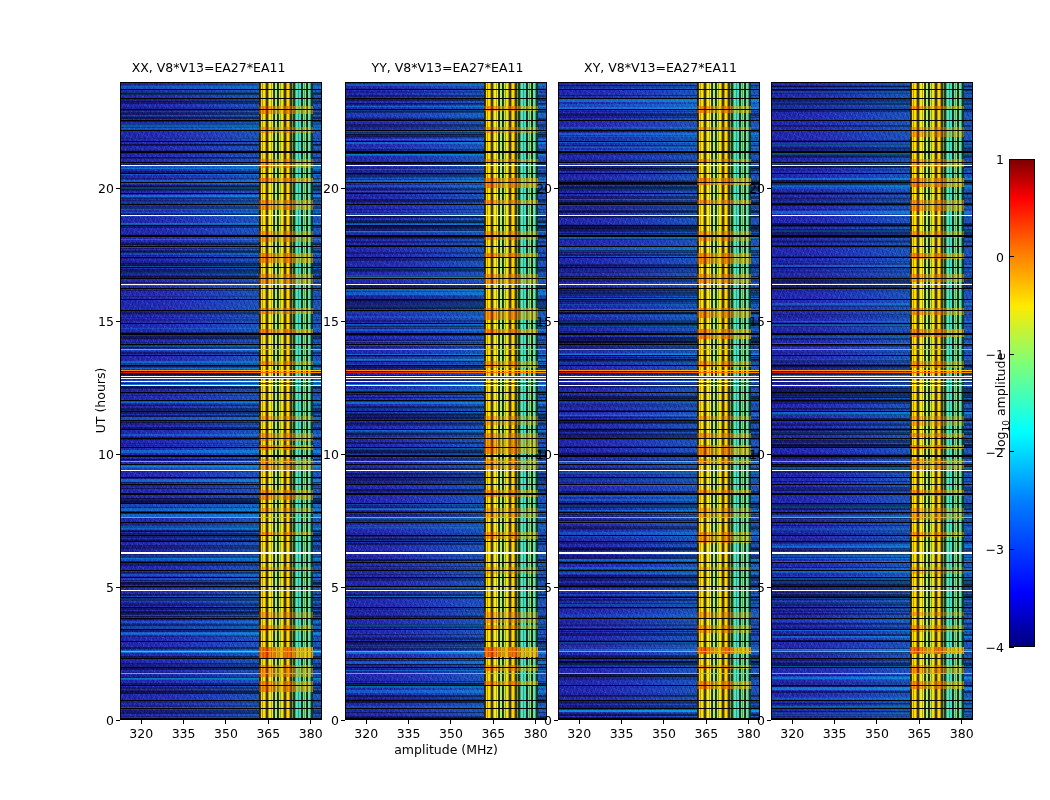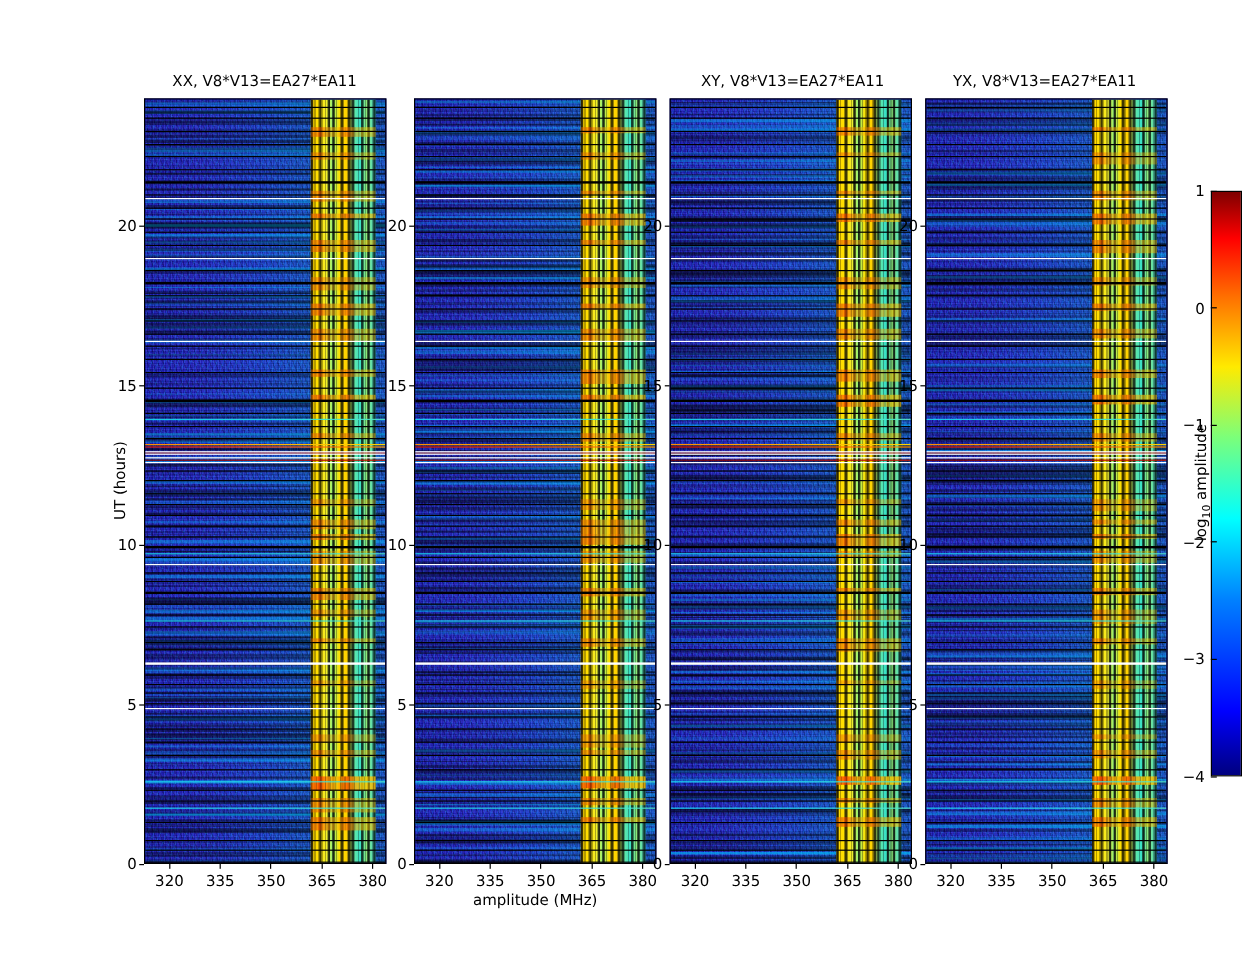--- a/index.html
+++ b/index.html
@@ -150,23 +150,23 @@
     white-space: nowrap;
   }
   #colorbar-label sub { font-size: 9px; }
 </style>
 </head>
 <body>
 
 <div id="figure">
 
 
-  <div class="panel-title" style="left:108px;width:225px;">XX, V8*V13=EA27*EA11</div>
+  <div class="panel-title" style="left:96px;width:225px;">XX, V8*V13=EA27*EA11</div>
+  <div class="panel-title" style="left:335px;width:225px;">YY, V8*V13=EA27*EA11</div>
   <div class="panel-title" style="left:548px;width:225px;">XY, V8*V13=EA27*EA11</div>
-  <div class="panel-title" style="left:758px;width:225px;">YX, V8*V13=EA27*EA11</div>
 
   <div class="panel" id="panel-0" style="left:120px;width:202px;">
       <div class="wf-layer noise-base"></div>
       <div class="wf-layer noise-speckle"></div>
       <div class="hline" style="top: 45.1049%; height: 0.240734%; background: rgba(0, 200, 255, 0.325);"></div>
       <div class="hline" style="top: 65.7155%; height: 0.432257%; background: rgba(0, 0, 0, 0.365);"></div>
       <div class="hline" style="top: 60.2102%; height: 0.321826%; background: rgba(0, 200, 255, 0.227);"></div>
       <div class="hline" style="top: 91.1717%; height: 0.193092%; background: rgba(0, 0, 0, 0.44);"></div>
       <div class="hline" style="top: 81.8901%; height: 0.356839%; background: rgba(0, 0, 0, 0.235);"></div>
       <div class="hline" style="top: 80.4074%; height: 0.291556%; background: rgba(0, 0, 0, 0.263);"></div>

